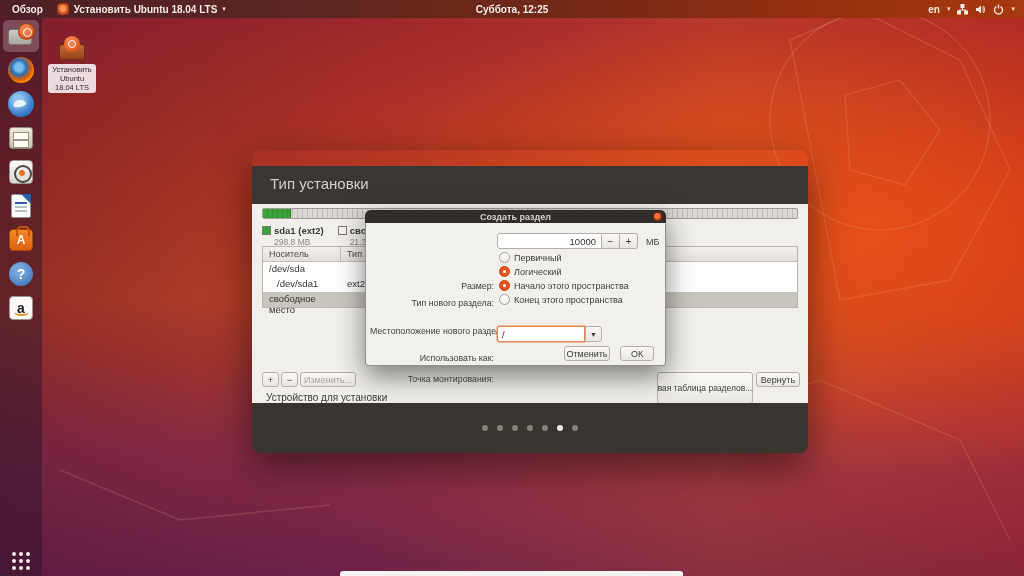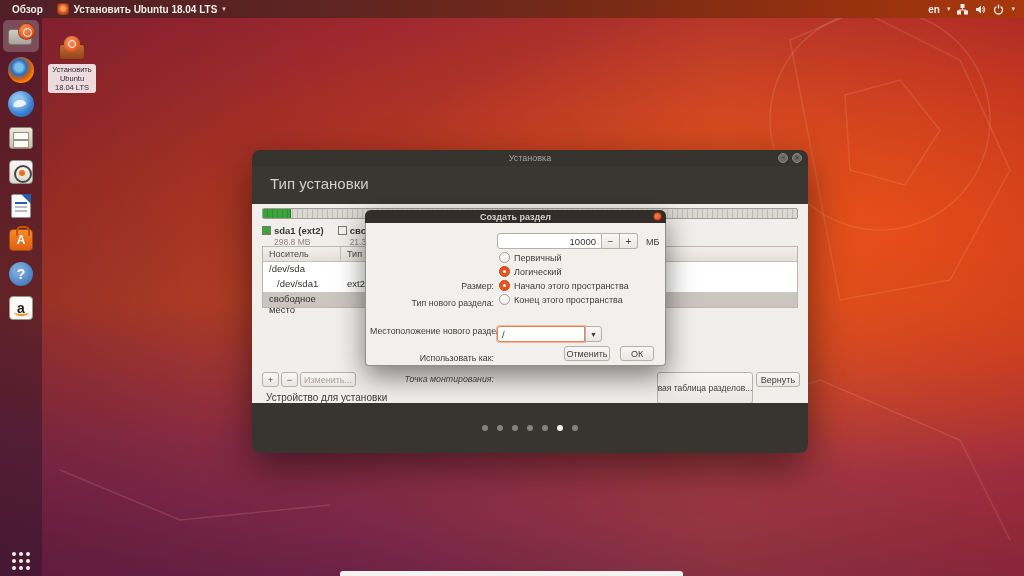--- a/index.html
+++ b/index.html
@@ -185,20 +185,23 @@
 
   <div class="topbar">
     <div class="tb-left">
       <span>Обзор</span>
       <span class="tb-app">
         <span class="tb-appicon"></span>
         <span>Установить Ubuntu 18.04 LTS</span>
         <span class="caret">▾</span>
       </span>
     </div>
+    <div class="tb-center">
+      <span>Суббота, 12:25</span>
+    </div>
     <div class="tb-right">
       <span>en</span>
       <span class="caret">▾</span>
       <svg class="tbicon" viewBox="0 0 11 11">
         <g stroke="#f4ece7" stroke-width="1" fill="#f4ece7">
           <rect x="4" y="0.5" width="3" height="3"></rect>
             <rect x="0.5" y="7" width="3" height="3"></rect>
             <rect x="7.5" y="7" width="3" height="3"></rect>
           <path d="M5.5 3.5 V6 M2 7 V6 H9 V7" fill="none"></path>
         </g>
@@ -263,27 +266,20 @@
 
   <div class="desk-ico">
     <div class="art">
         <span class="box"></span>
         <span class="ubu"></span>
       </div>
     <span class="lbl">Установить Ubuntu 18.04 LTS</span>
   </div>
 
   <div class="win">
-    <div class="win-tbar">
-      <span class="win-title">Установка</span>
-      <span class="win-ctrls">
-        <span class="wbtn">−</span>
-        <span class="wbtn">×</span>
-      </span>
-    </div>
     <div class="win-header">
       <span class="win-heading">Тип установки</span>
     </div>
 
     <div class="win-body">
 
       <div class="pbar">
         <span class="seg" style="width:28px;background:#3aa33c;border-right:1px solid #2a7c2c;"></span>
         <span class="ticks"></span>
       </div>
@@ -372,21 +368,21 @@
     <span class="rlabel" style="top:56px;">Логический</span>
 
     <div class="dlabel" style="top:71px;">Местоположение нового раздела:</div>
     <span class="radio sel" style="left:133px; top:69px;"></span>
     <span class="rlabel" style="top:70px;">Начало этого пространства</span>
     <span class="radio" style="left:133px; top:83px;"></span>
     <span class="rlabel" style="top:84px;">Конец этого пространства</span>
 
     <div class="dlabel" style="top:98px;">Использовать как:</div>
 
-    <div class="dlabel" style="top:119px;font-style:italic;">Точка монтирования:</div>
+    <div class="dlabel" style="top:119px;">Точка монтирования:</div>
     <input class="inputbox mountin" value="/" style="">
     <div class="btn mountdd">▼</div>
 
     <div class="btn dlg-cancel">Отменить</div>
     <div class="btn dlg-ok">ОК</div>
   </div>
 
   <div class="home-bar"></div>
 </div>
 

